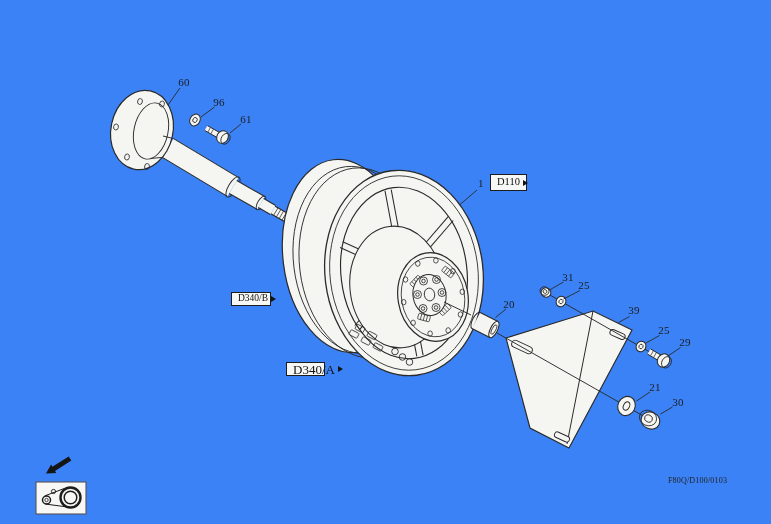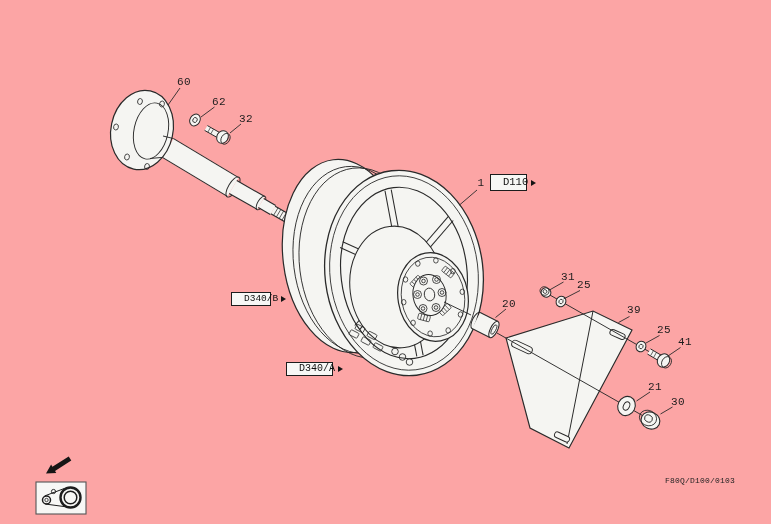--- a/index.html
+++ b/index.html
@@ -1,37 +1,37 @@
 <!DOCTYPE html>
 <html><head>
 <meta charset="utf-8">
 <style>
   html,body{margin:0;padding:0;background:#e8e8e6;}
   .sheet{
-    position:relative;width:771px;height:524px;background:#fca5a5;
-    font-family:Liberation Mono, monospace;overflow:hidden;
+    position:relative;width:771px;height:524px;background:#3b82f6;
+    font-family:Liberation Serif, serif;overflow:hidden;
   }
   .sheet svg{position:absolute;left:0;top:0;}
   .callout{
     position:absolute;transform:translate(-50%,-50%);
     font-size:11px;color:#1c1c1c;letter-spacing:.3px;white-space:nowrap;
   }
   .refbox{
     position:absolute;display:flex;align-items:center;justify-content:space-between;
     background:#F7F7F5;border:1.4px solid #1c1c1c;box-sizing:border-box;
-    padding:0 12px;color:#111;line-height:1;
+    padding:0 6px;color:#111;line-height:1;
   }
   .refbox .lbl{white-space:nowrap;}
   .tri{
     width:0;height:0;border-left:5px solid #141414;
     border-top:3.2px solid transparent;border-bottom:3.2px solid transparent;
     margin-left:3px;flex:0 0 auto;
   }
   .footer-code{
-    position:absolute;left:660px;top:476px;width:75px;text-align:right;
+    position:absolute;left:660px;top:476px;width:75px;text-align:center;
     font-size:8px;color:#222;letter-spacing:.2px;
   }
 </style>
 </head>
 <body>
 
 <div class="sheet">
 
 <svg width="771" height="524" viewBox="0 0 771 524">
 
@@ -293,40 +293,40 @@
       <circle cx="70.5" cy="497.5" r="6.3" stroke-width="1.5"></circle>
       <circle cx="46.5" cy="500" r="4" stroke-width="1.5"></circle>
       <circle cx="46.5" cy="500" r="1.7" stroke-width="0.8"></circle>
       <circle cx="53.5" cy="491.5" r="2.1" stroke-width="0.9"></circle>
       <path d="M45,495.8 L64,488.6 M45.2,504 L64.5,506.6" stroke-width="1"></path>
     </g>
   </g>
 </svg>
 
   <span class="callout" style="left:184px;top:82px">60</span>
-  <span class="callout" style="left:219px;top:102px">62</span>
-  <span class="callout" style="left:246px;top:119px">32</span>
+  <span class="callout" style="left:219px;top:102px">96</span>
+  <span class="callout" style="left:246px;top:119px">61</span>
   <span class="callout" style="left:481px;top:183px">1</span>
   <span class="callout" style="left:509px;top:304px">20</span>
   <span class="callout" style="left:568px;top:277px">31</span>
   <span class="callout" style="left:584px;top:285px">25</span>
   <span class="callout" style="left:634px;top:310px">39</span>
   <span class="callout" style="left:664px;top:330px">25</span>
-  <span class="callout" style="left:685px;top:342px">41</span>
+  <span class="callout" style="left:685px;top:342px">29</span>
   <span class="callout" style="left:655px;top:387px">21</span>
   <span class="callout" style="left:678px;top:402px">30</span>
 
   <div class="refbox" style="left:490px;top:174px;width:37px;height:17px;font-size:10.5px">
     <span class="lbl">D110</span>
     <span class="tri"></span>
   </div>
   <div class="refbox" style="left:231px;top:292px;width:40px;height:14px;font-size:9.5px">
     <span class="lbl">D340/B</span>
     <span class="tri"></span>
   </div>
-  <div class="refbox" style="left:286px;top:362px;width:47px;height:14px;font-size:10px">
+  <div class="refbox" style="left:286px;top:362px;width:39px;height:14px;font-size:13px">
     <span class="lbl">D340/A</span>
     <span class="tri"></span>
   </div>
 
   <div class="footer-code">F80Q/D100/0103</div>
 
 </div>
 
 </body></html>

